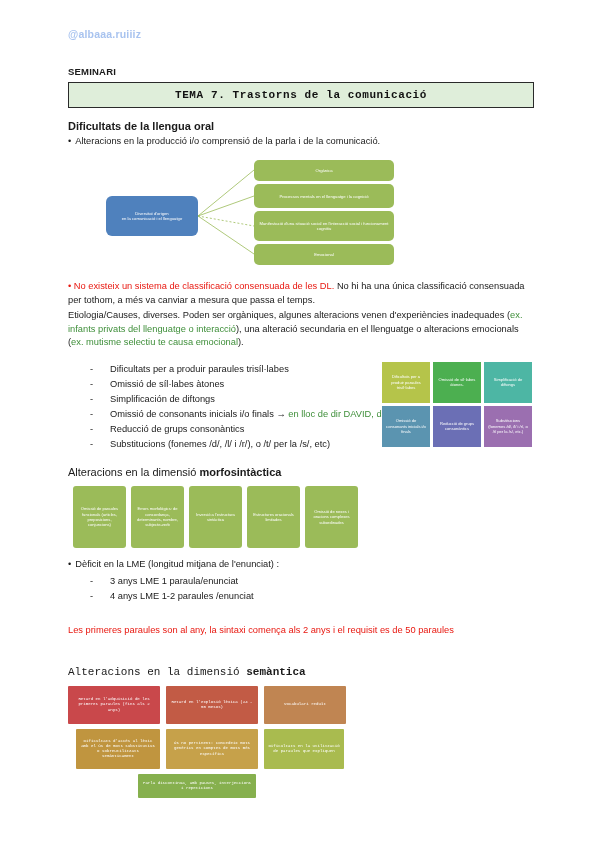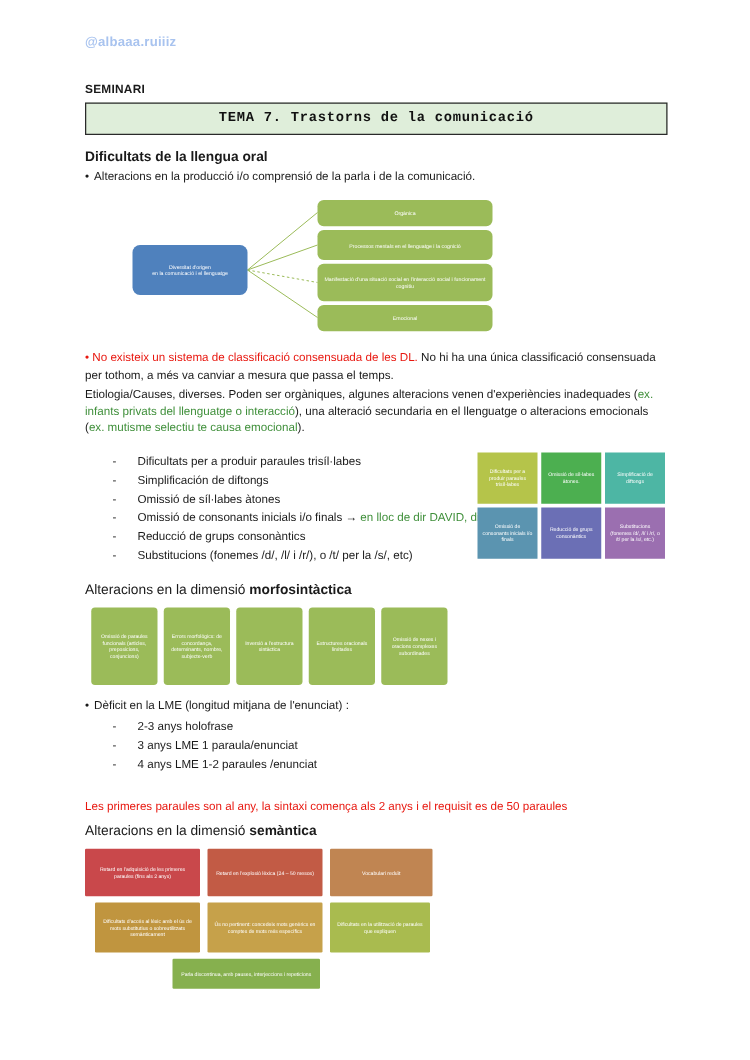--- a/index.html
+++ b/index.html
@@ -130,22 +130,22 @@
       <span class="red">• No existeix un sistema de classificació consensuada de les DL.</span>
       <span class="blk">No hi ha una única classificació consensuada per tothom, a més va canviar a mesura que passa el temps.</span>
     </p>
     <p class="line">
       <span>Etiologia/Causes, diverses. Poden ser orgàniques, algunes alteracions venen d'experiències inadequades (</span><span class="green">ex. infants privats del llenguatge o interacció</span><span>), una alteració secundaria en el llenguatge o alteracions emocionals (</span><span class="green">ex. mutisme selectiu te causa emocional</span><span>).</span>
     </p>
 
     <div class="fon-wrap" style="margin-top:12px;">
       <ul class="dash">
         <li>Dificultats per a produir paraules trisíl·labes</li>
+        <li>Omissió de síl·labes àtones</li>
         <li>Simplificación de diftongs</li>
-        <li>Omissió de síl·labes àtones</li>
         <li>
           <span>Omissió de consonants inicials i/o finals → </span><span class="green">en lloc de dir DAVID, diu AVID</span>
         </li>
         <li>Reducció de grups consonàntics</li>
         <li>Substitucions (fonemes /d/, /l/ i /r/), o /t/ per la /s/, etc)</li>
       </ul>
       <div class="fon-cards">
         <div class="card" style="background:#b5c44a;">Dificultats per a produir paraules trisíl·labes</div>
         <div class="card" style="background:#4caf50;">Omissió de síl·labes àtones.</div>
         <div class="card" style="background:#4db6a4;">Simplificació de diftongs</div>
@@ -164,28 +164,27 @@
         <div class="card">Errors morfològics: de concordança, determinants, nombre, subjecte-verb</div>
         <div class="card">Inversió a l'estructura sintàctica</div>
         <div class="card">Estructures oracionals limitades</div>
         <div class="card">Omissió de nexes i oracions complexes subordinades</div>
       </div>
     </div>
 
     <div>
       <p class="line bullet">Dèficit en la LME (longitud mitjana de l'enunciat) :</p>
       <ul class="dash">
-        <li>2-3 anys holofrase</li>
         <li>3 anys LME 1 paraula/enunciat</li>
         <li>4 anys LME 1-2 paraules /enunciat</li>
       </ul>
       <p class="line red" style="margin-top:20px;">Les primeres paraules son al any, la sintaxi comença als 2 anys i el requisit es de 50 paraules</p>
     </div>
 
-    <div style="margin-top:7px;">
+    <div style="margin-top:29px;font-family:Liberation Mono, monospace;">
       <h2 class="sec" style="font-weight:400;margin-bottom:8px;">
         <span>Alteracions en la dimensió </span><b>semàntica</b>
       </h2>
 
       <div class="sem-row">
         <div class="card" style="background:#c9484b;width:92px;height:38px;">Retard en l'adquisició de les primeres paraules (fins als 2 anys)</div>
         <div class="card" style="background:#c25b45;width:92px;height:38px;">Retard en l'explosió lèxica (24 – 50 mesos)</div>
         <div class="card" style="background:#c08552;width:82px;height:38px;">Vocabulari reduït</div>
       </div>
 

